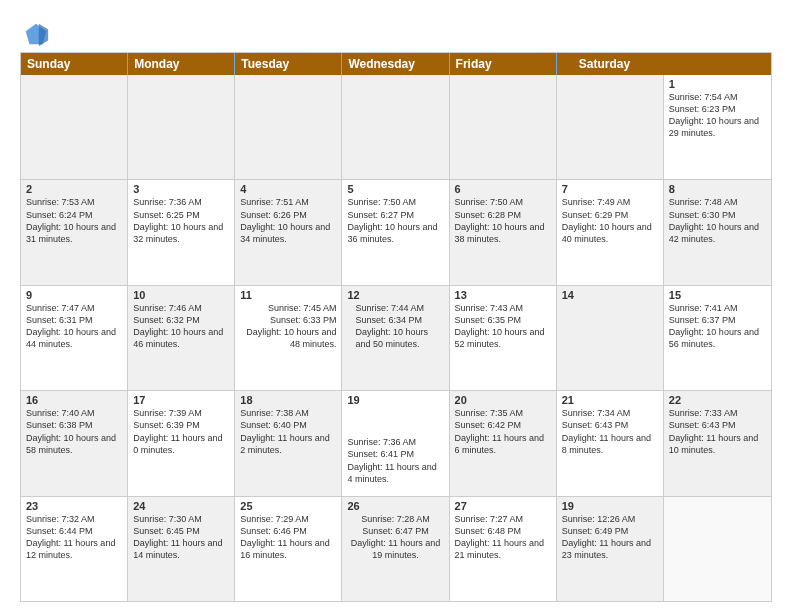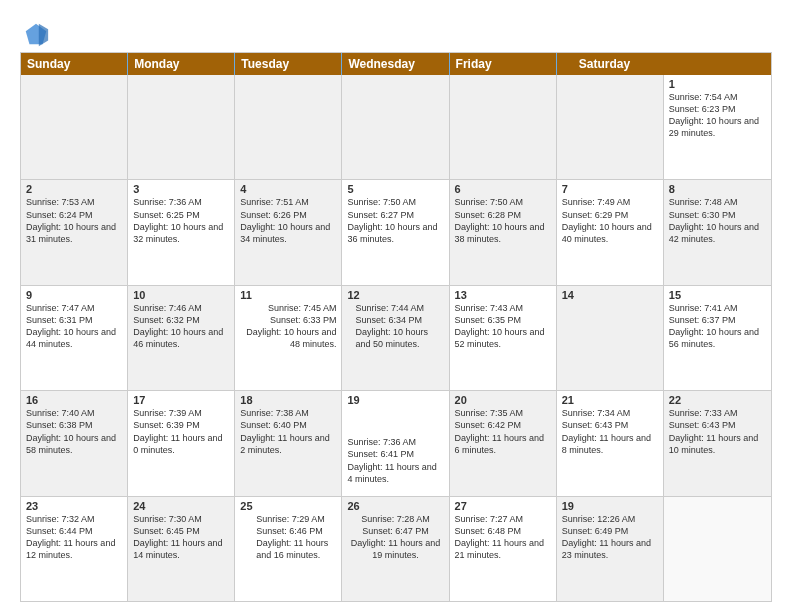--- a/index.html
+++ b/index.html
@@ -293,21 +293,21 @@
 Daylight: 11 hours and 12 minutes.</div>
           </div>
           <div class="cal-cell shaded">
             <span class="day-number">24</span>
             <div class="cell-text" style="white-space: pre-line;">Sunrise: 7:30 AM
 Sunset: 6:45 PM
 Daylight: 11 hours and 14 minutes.</div>
           </div>
           <div class="cal-cell">
             <span class="day-number">25</span>
-            <div class="cell-text" style="white-space: pre-line; margin-left: 16px;">Sunrise: 7:29 AM
+            <div class="cell-text" style="white-space: pre-line;">Sunrise: 7:29 AM
 Sunset: 6:46 PM
 Daylight: 11 hours and 16 minutes.</div>
           </div>
           <div class="cal-cell shaded">
             <span class="day-number">26</span>
             <div class="cell-text" style="white-space: pre-line; text-align: center;">Sunrise: 7:28 AM
 Sunset: 6:47 PM
 Daylight: 11 hours and 19 minutes.</div>
           </div>
           <div class="cal-cell">

